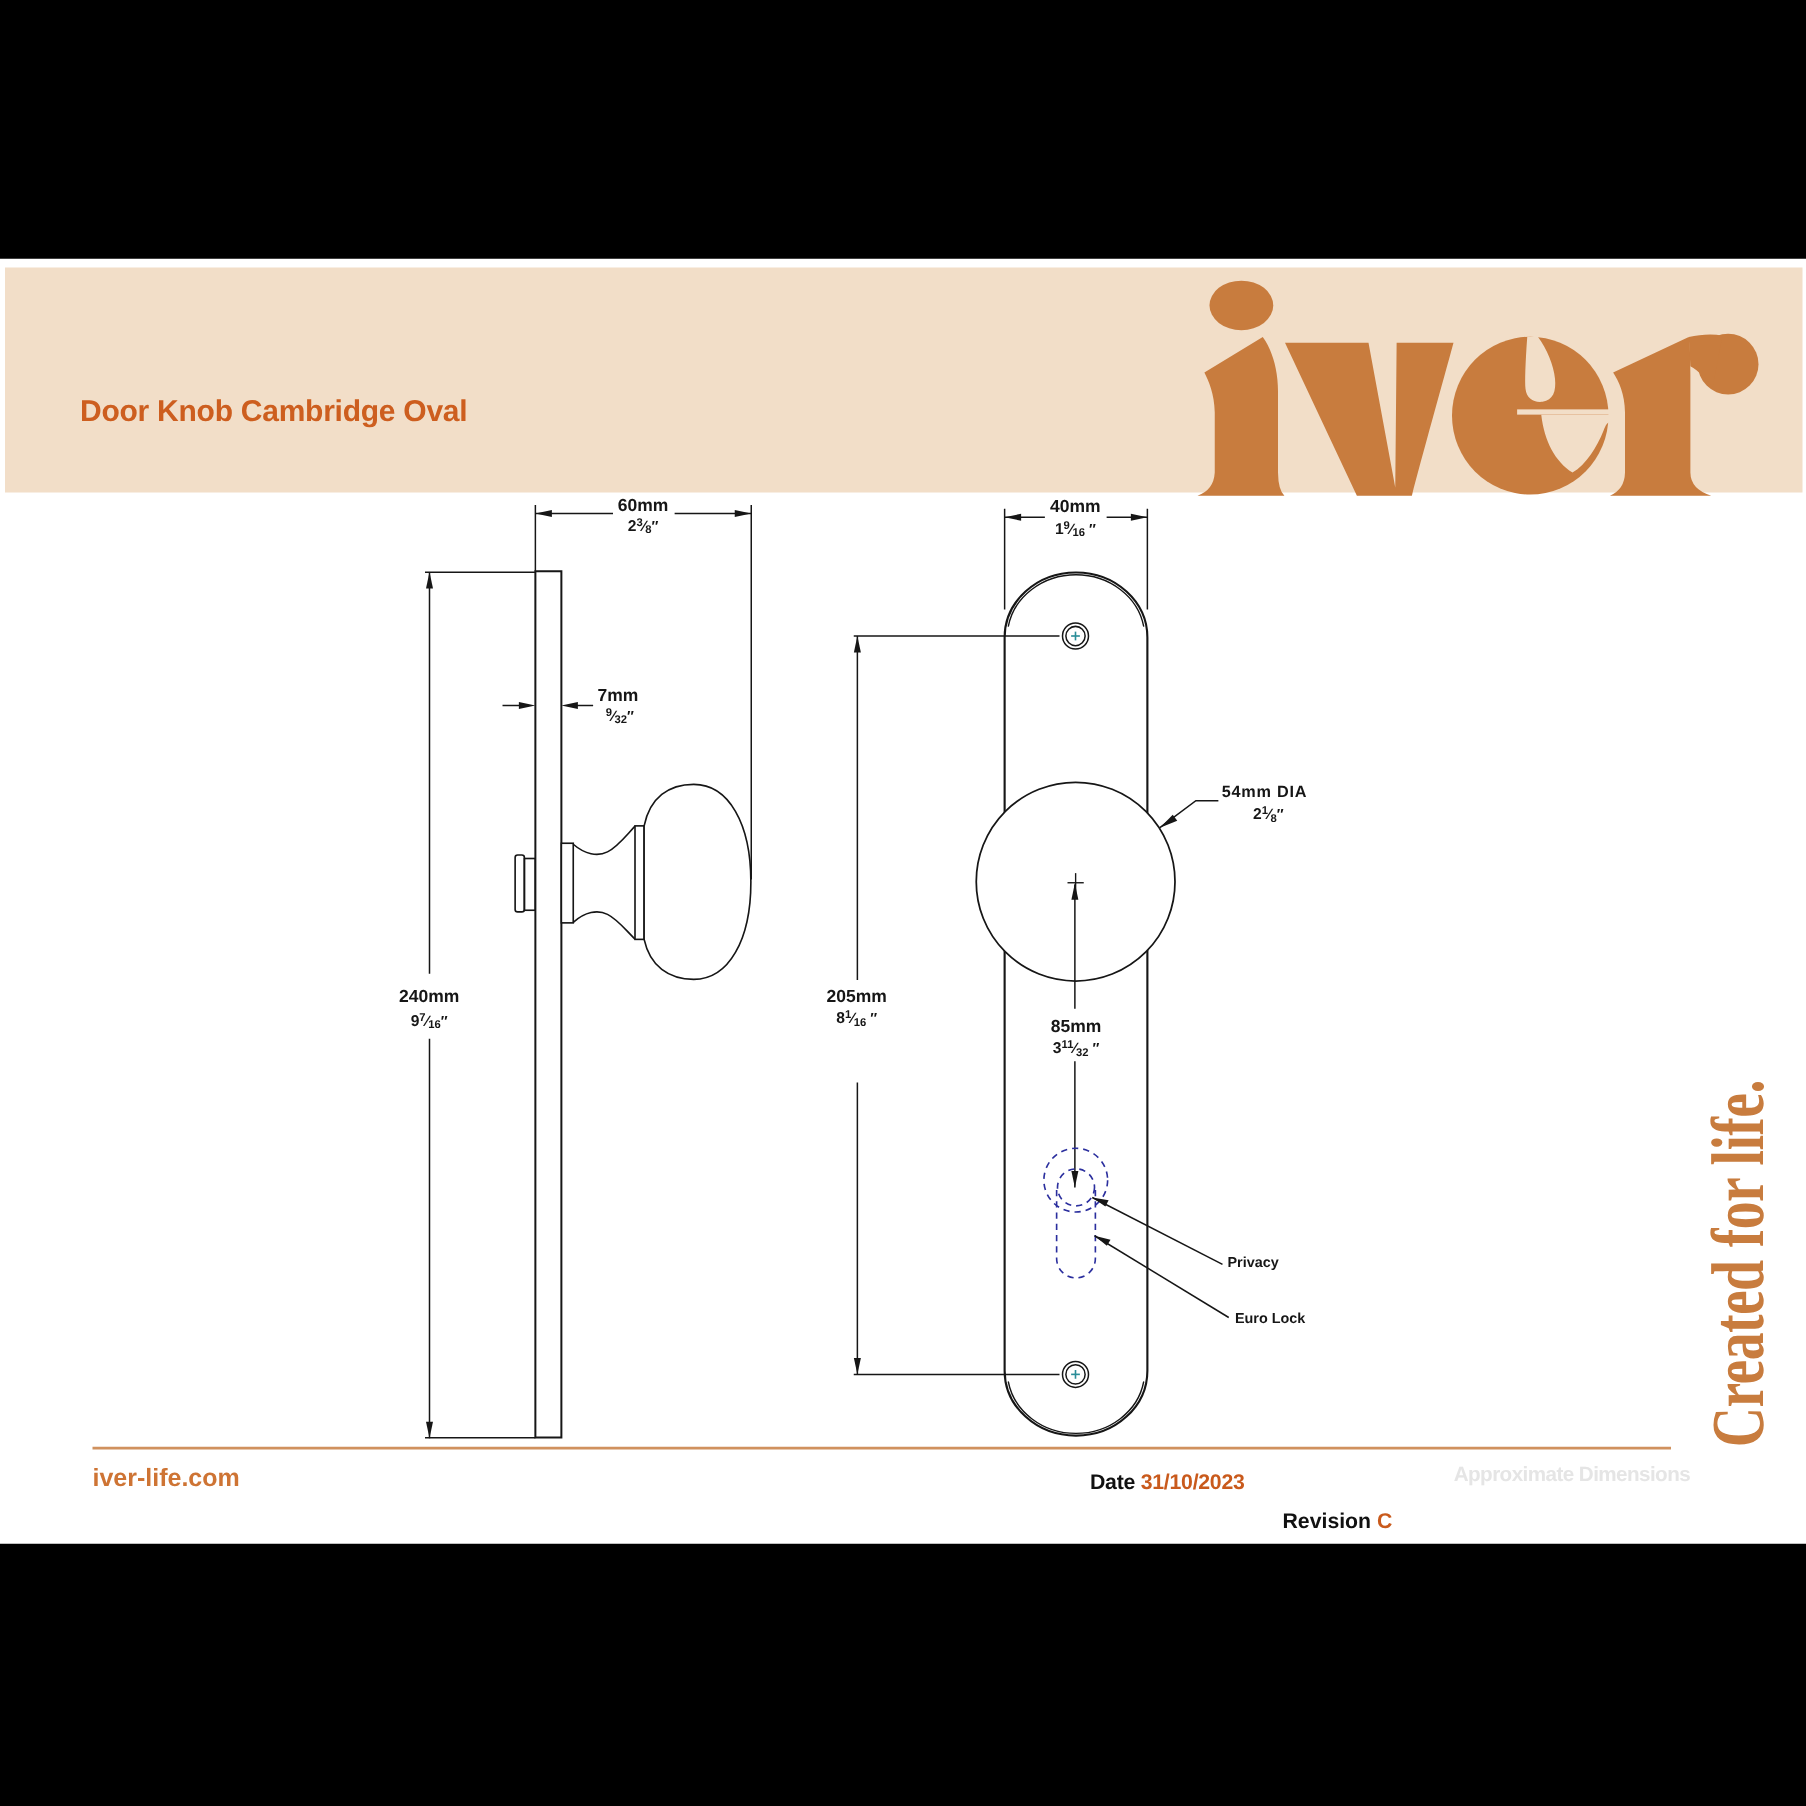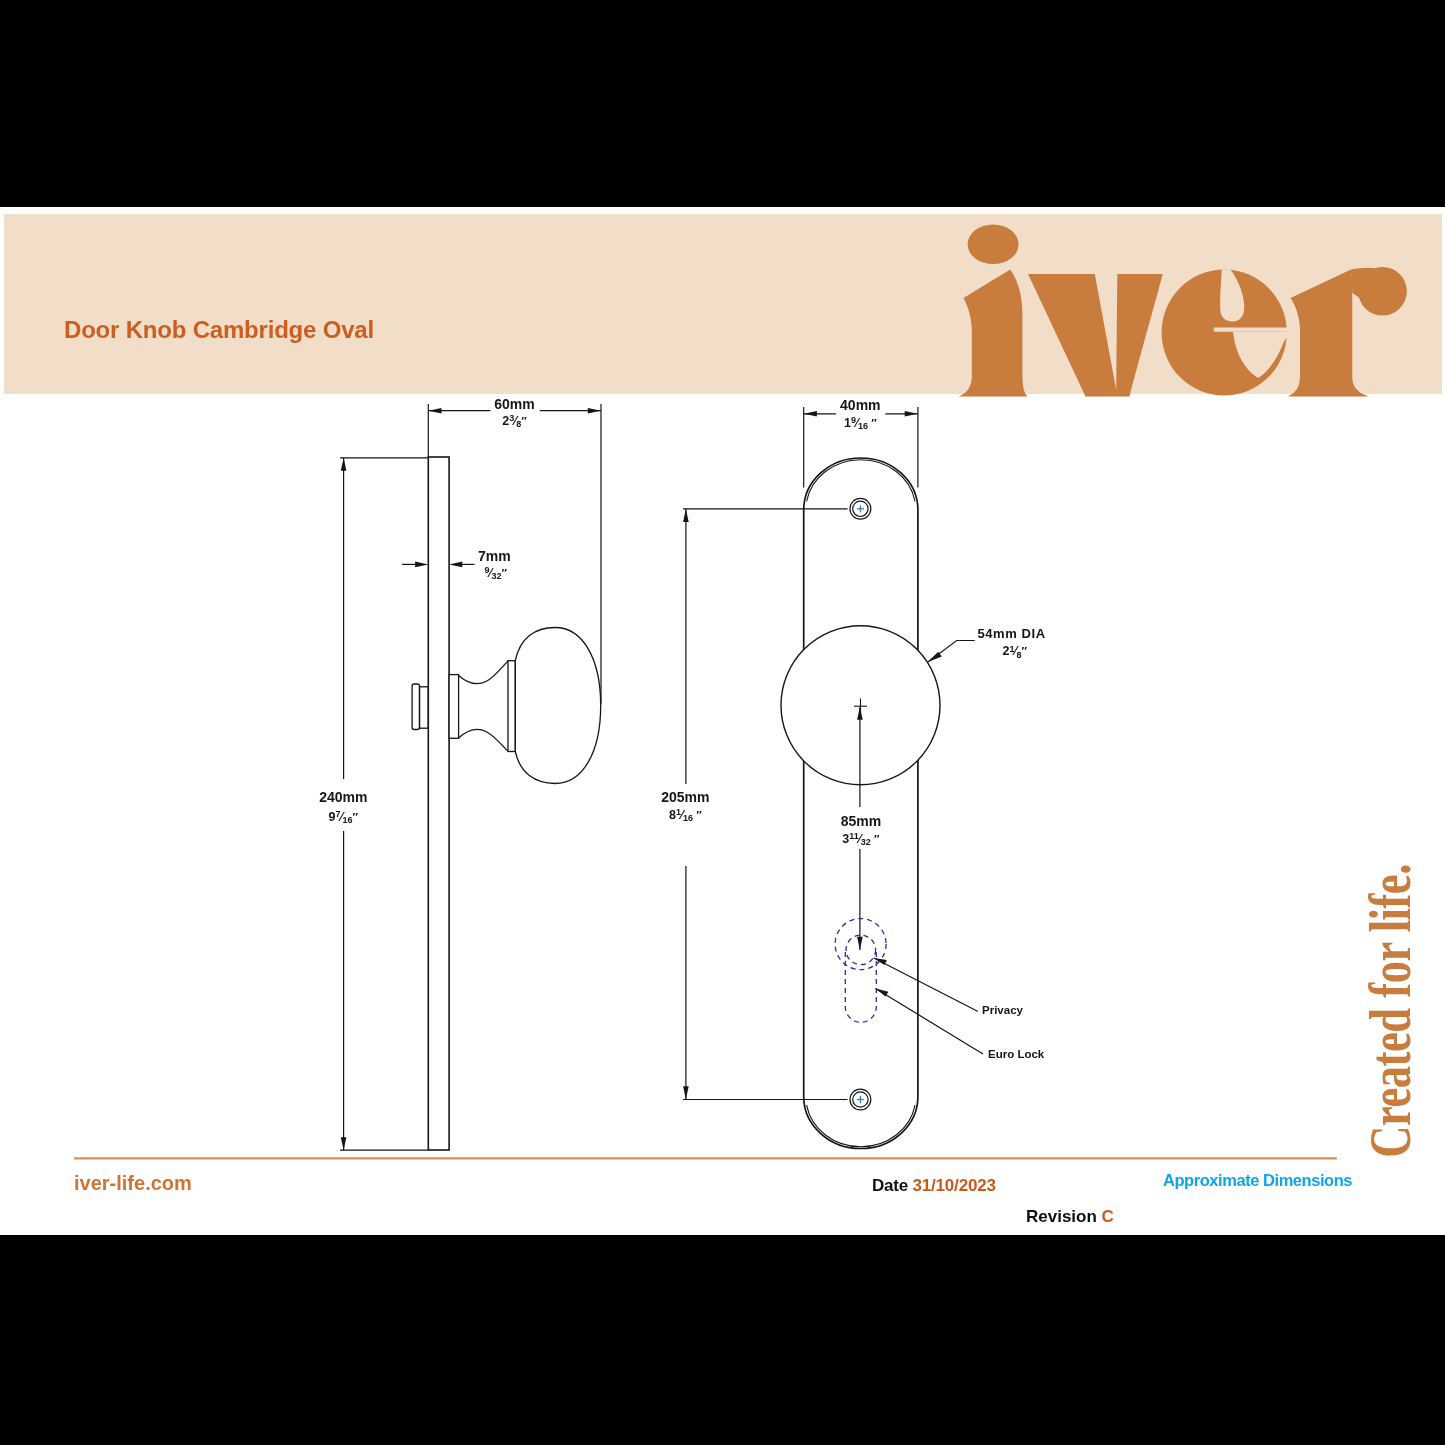--- a/index.html
+++ b/index.html
@@ -7,21 +7,21 @@
        font-family:"Liberation Sans", sans-serif;}
   .page{position:absolute;left:0;top:207px;width:1445px;height:1028px;background:#ffffff;}
   .beige{position:absolute;left:4px;top:214px;width:1438px;height:180px;background:#f2dec8;}
   .title{position:absolute;left:64px;top:280px;font-size:24px;font-weight:bold;
          color:#cd5e1f;letter-spacing:-0.2px;margin-top:36px;}
   .weblink{position:absolute;left:74px;top:1172px;font-size:20px;font-weight:bold;color:#ce7434;}
   .fDate{position:absolute;left:872px;top:1176px;font-size:17px;font-weight:bold;color:#111;letter-spacing:-0.2px;}
   .fDateV{color:#c95a1c;margin-top:14px;}
   .fRev{position:absolute;left:1026px;top:1207px;font-size:17px;font-weight:bold;color:#111;}
   .fRevV{color:#c95a1c;}
-  .fApprox{position:absolute;left:1163px;top:1171px;font-size:16.5px;font-weight:bold;color:#0ea5e9;letter-spacing:-0.45px;}
+  .fApprox{position:absolute;left:1163px;top:1171px;font-size:16.5px;font-weight:bold;color:#e5e5e5;letter-spacing:-0.45px;}
   .created{position:absolute;left:1390px;top:1011px;width:0;height:0;}
   .created span{position:absolute;transform:translate(-50%,-50%) rotate(-90deg) scaleX(0.97) scaleY(1.3);
       white-space:nowrap;font-family:"Liberation Serif", serif;font-weight:bold;
       font-size:46px;color:#c87c3e;letter-spacing:-0.5px;}
   svg{position:absolute;left:0;top:0;}
 </style>
 </head>
 <body>
 <div class="page"></div>
 <div class="beige"></div>

